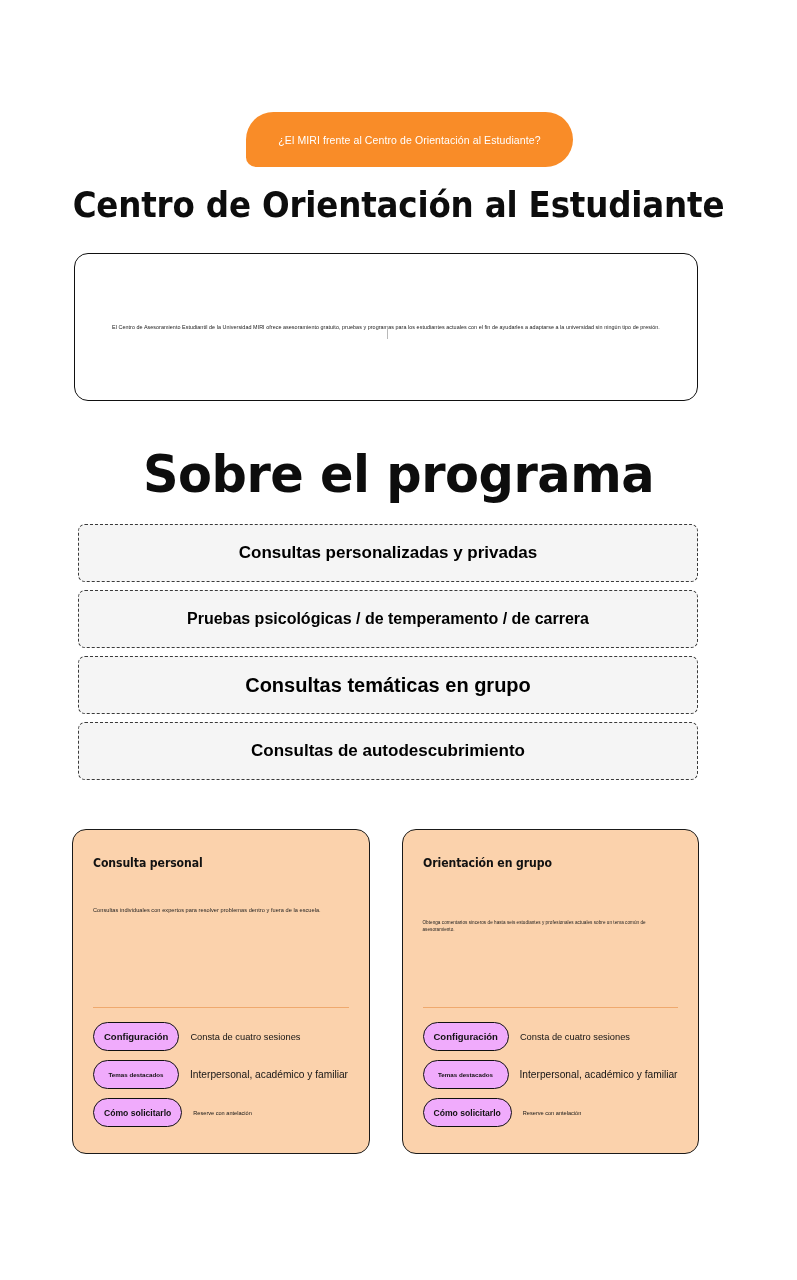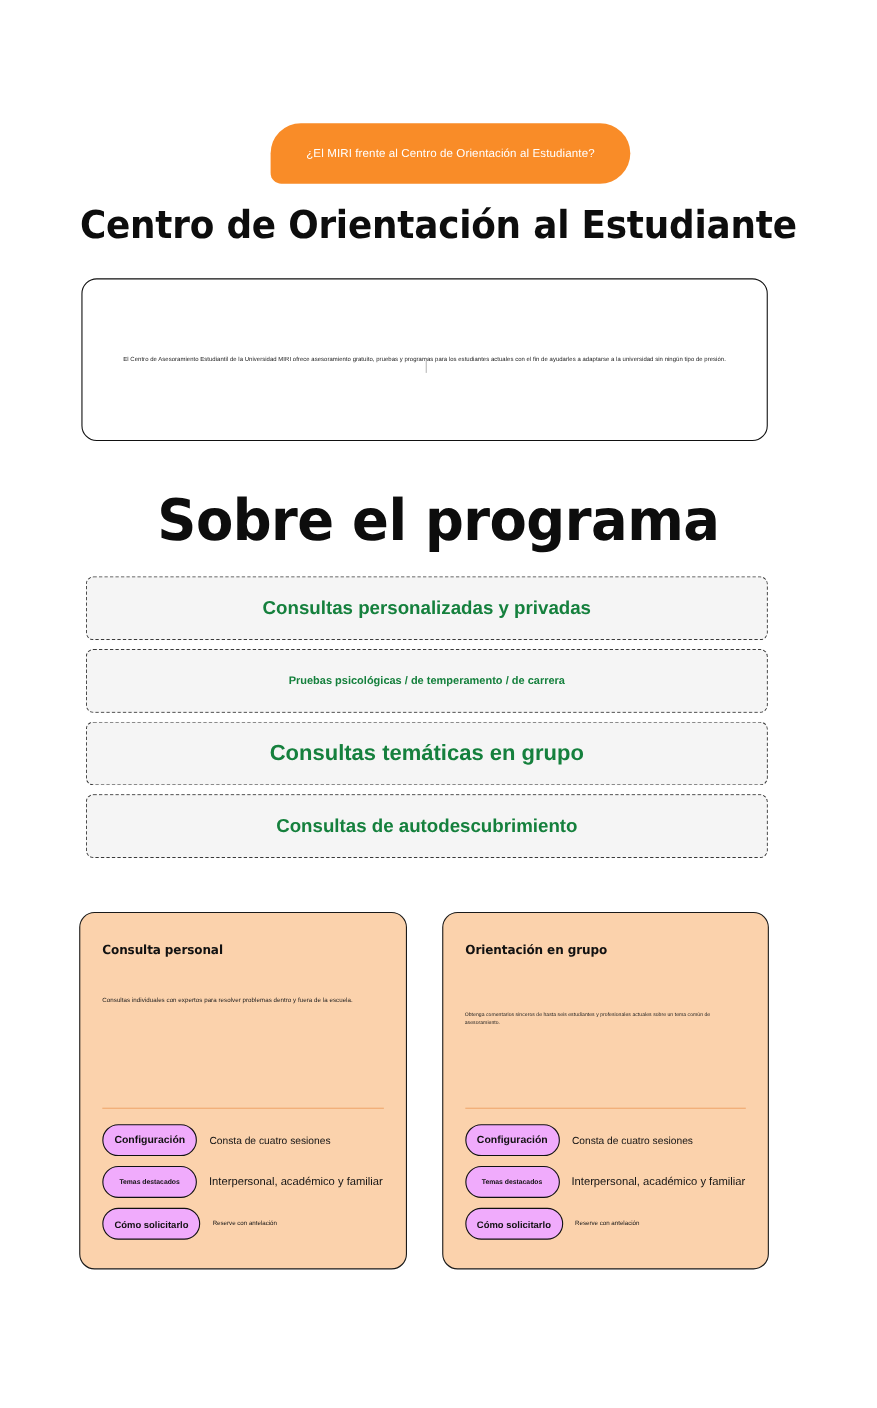--- a/index.html
+++ b/index.html
@@ -122,27 +122,27 @@
   }
   .feature {
     height: 58px;
     border: 1.3px dashed #3a3a3a;
     border-radius: 7px;
     background: #F5F5F5;
     display: flex;
     align-items: center;
     justify-content: center;
     box-sizing: border-box;
-    color: #15803d;
+    color: #000000;
     font-weight: 700;
     text-align: center;
     padding: 0 14px;
   }
   .feature.sz-0 { font-size: 17px; }
-  .feature.sz-1 { font-size: 10px; }
+  .feature.sz-1 { font-size: 16px; }
   .feature.sz-2 { font-size: 20px; }
   .feature.sz-3 { font-size: 17px; }
 
   
   .cards {
     position: absolute;
     top: 829px;
     left: 72px;
     width: 627px;
     display: flex;

